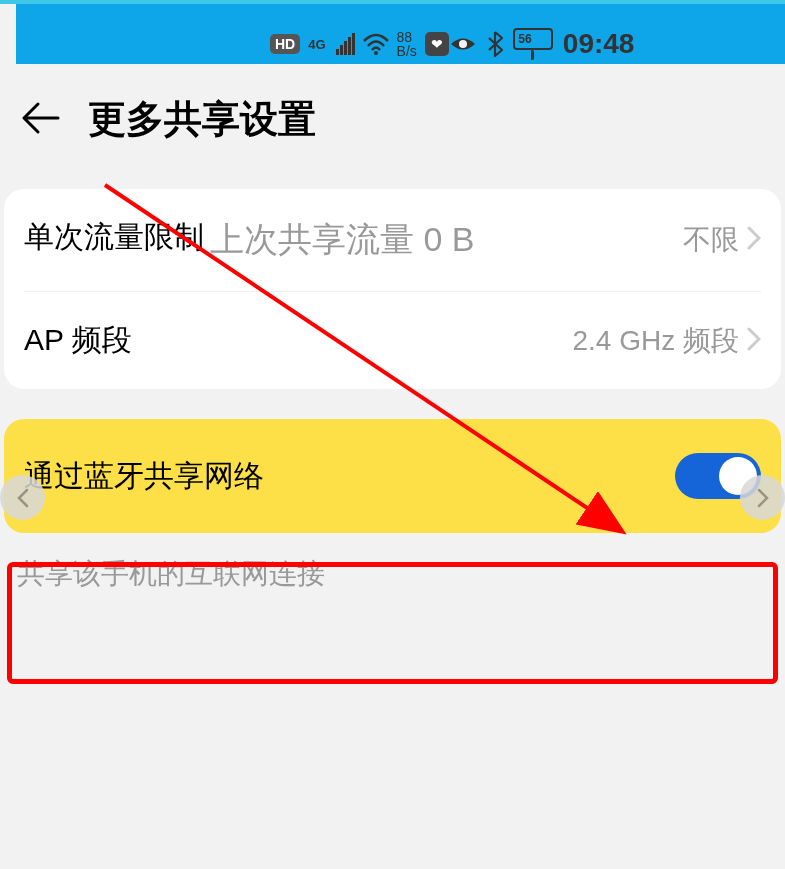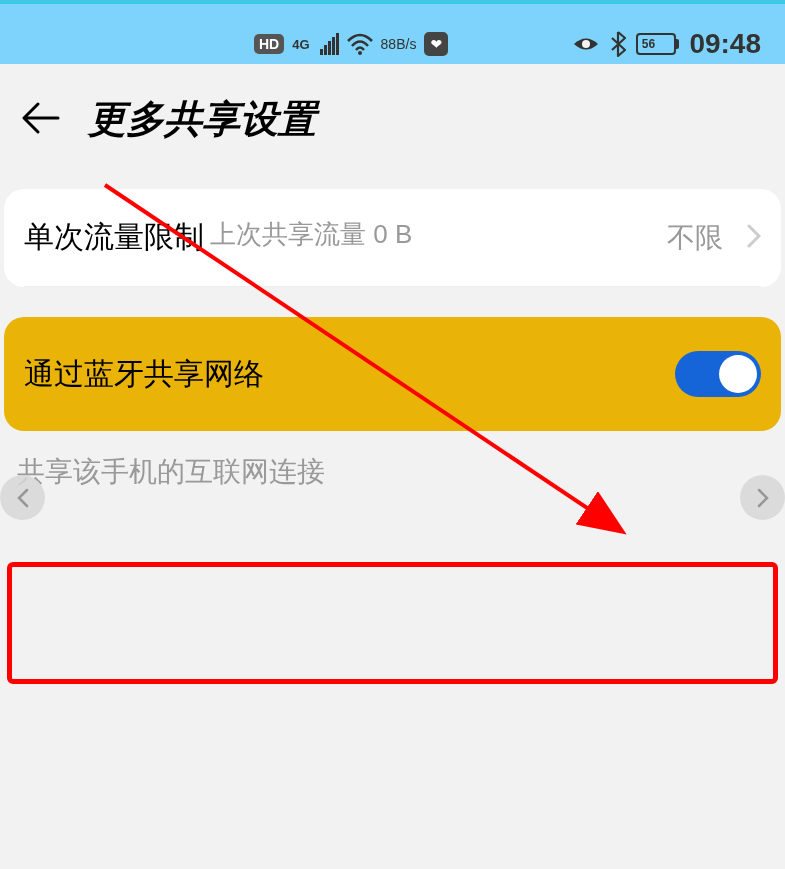--- a/index.html
+++ b/index.html
@@ -16,23 +16,24 @@
       overflow: hidden;
     }
     .top-accent {
       height: 4px;
       background: #3cc8e6;
     }
     .status-bar {
       height: 60px;
       display: flex;
       align-items: center;
-      justify-content: space-between;
+      justify-content: flex-start;
       padding: 20px 24px 0;
-      background: #7dd3fc;
+      background: #0ea5e9;
+      margin-left: 16px;
     }
     .status-left {
       display: flex;
       align-items: center;
       gap: 8px;
       margin-left: 230px;
     }
     .status-right {
       display: flex;
       align-items: center;
@@ -59,20 +60,21 @@
       font-size: 13px;
       color: #333;
       margin-right: 2px;
       font-weight: 700;
     }
     .wifi-icon svg {
       display: block;
     }
     .data-rate {
       display: flex;
+      flex-direction: column;
       line-height: 1;
       font-size: 14px;
       color: #333;
     }
     .heart-icon {
       width: 24px;
       height: 24px;
       background: #444;
       border-radius: 5px;
       display: flex;
@@ -80,20 +82,21 @@
       justify-content: center;
       color: #fff;
       font-size: 14px;
     }
     .eye-icon svg, .bt-icon svg {
       display: block;
     }
     .battery {
       display: flex;
       align-items: center;
+      flex-direction: column;
     }
     .battery-body {
       width: 40px;
       height: 22px;
       border: 2px solid #333;
       border-radius: 4px;
       position: relative;
       display: flex;
       align-items: center;
       justify-content: flex-start;
@@ -118,21 +121,20 @@
       font-size: 28px;
       color: #333;
       font-weight: 700;
     }
     .header {
       display: flex;
       align-items: center;
       padding: 30px 20px 24px;
       gap: 28px;
       background: #f2f2f2;
-      font-style: italic;
     }
     .back-arrow {
       cursor: pointer;
     }
     .page-title {
       font-size: 38px;
       font-weight: 600;
       color: #000;
     }
     .settings-group {
@@ -154,37 +156,37 @@
     }
     .row-left {
       display: flex;
       gap: 6px;
     }
     .row-title {
       font-size: 30px;
       color: #000;
     }
     .row-subtitle {
-      font-size: 26px;
+      font-size: 34px;
       color: #999;
     }
     .row-right {
       display: flex;
       align-items: center;
-      gap: 24px;
+      gap: 8px;
     }
     .row-value {
       font-size: 28px;
       color: #999;
     }
     .chevron {
       color: #ccc;
     }
     .toggle-group {
-      background: #eab308;
+      background: #fde047;
       margin: 30px 4px 0;
       border-radius: 20px;
       padding: 0 20px;
       position: relative;
       text-align: right;
     }
     .toggle-row {
       display: flex;
       align-items: center;
       justify-content: space-between;
@@ -313,20 +315,33 @@
     <div class="row-right">
       <span class="row-value">不限</span>
       <span class="chevron">
         <svg width="14" height="24" viewBox="0 0 14 24">
             <path d="M2 2 L12 12 L2 22" stroke="#ccc" stroke-width="3" fill="none" stroke-linecap="round"></path>
           </svg>
       </span>
     </div>
   </div>
   <div class="row-divider"></div>
+  <div class="settings-row">
+    <div class="row-left">
+      <span class="row-title">AP 频段</span>
+    </div>
+    <div class="row-right">
+      <span class="row-value">2.4 GHz 频段</span>
+      <span class="chevron">
+        <svg width="14" height="24" viewBox="0 0 14 24">
+            <path d="M2 2 L12 12 L2 22" stroke="#ccc" stroke-width="3" fill="none" stroke-linecap="round"></path>
+          </svg>
+      </span>
+    </div>
+  </div>
 </div>
 
 <div class="toggle-group">
   <div class="toggle-row">
     <span class="row-title">通过蓝牙共享网络</span>
     <div class="toggle">
       <div class="toggle-knob"></div>
     </div>
   </div>
 </div>

